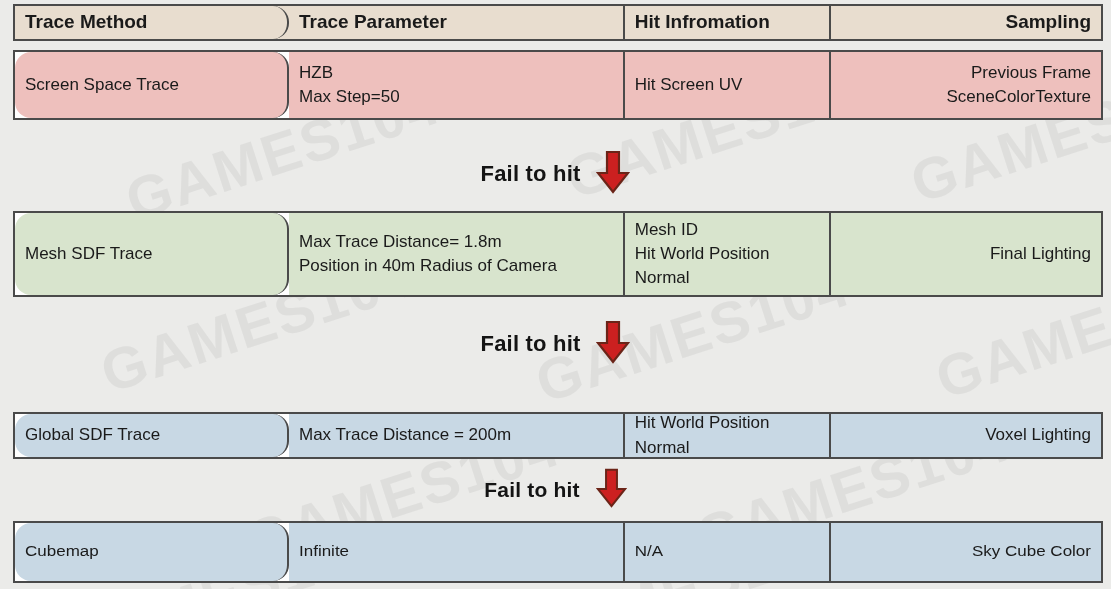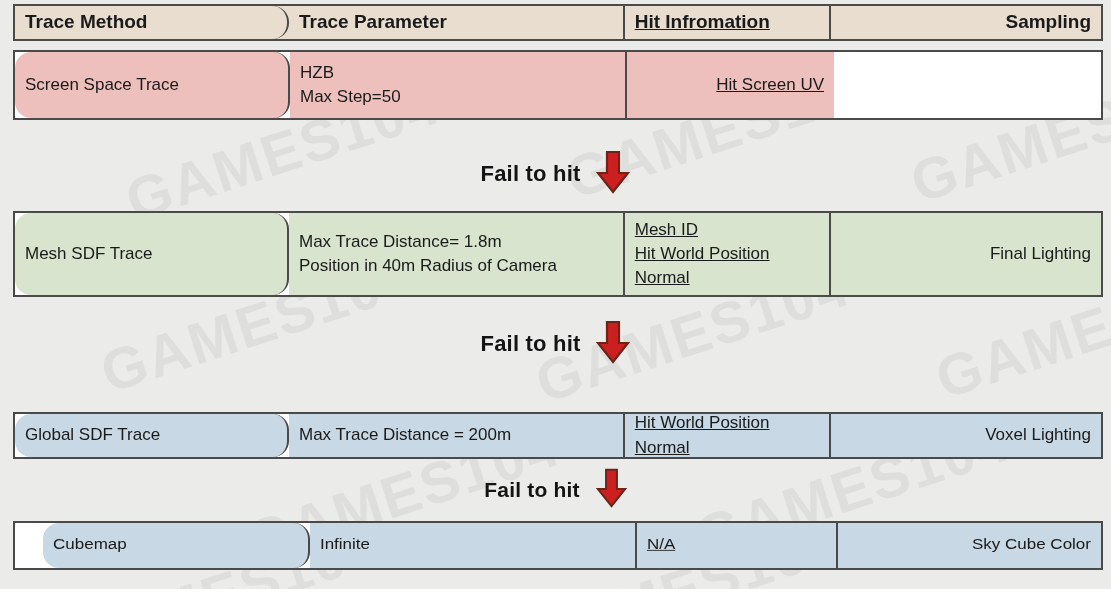--- a/index.html
+++ b/index.html
@@ -72,21 +72,21 @@
     line-height: 1.42;
     overflow: hidden;
   }
   .cell:last-child { border-right: none; text-align: right; }
   .cell .lines { width: 100%; }
   .cell .lines div { white-space: nowrap; }
 
   
   .col-1 { width: 275px; border-radius: 16px; }
   .col-2 { width: 337px; justify-content: center; }
-  .col-3 { width: 207px; text-decoration: underline; }
+  .col-3 { width: 207px; }
   .col-4 { width: 271px; }
 
   
   #header-row {
     top: 4px;
     height: 37px;
     background: #e8ddcf;
   }
   #header-row .cell {
     font-weight: 700;
@@ -108,22 +108,21 @@
   #row-mesh-sdf .cell { background: #d8e4cd; }
 
   #row-global-sdf {
     top: 412px;
     height: 47px;
   }
   #row-global-sdf .cell { background: #c8d8e4; }
 
   #row-cubemap {
     top: 521px;
-    height: 49px;
-    padding-left: 28px;
+    height: 62px;
   }
   #row-cubemap .cell {
     background: #c8d8e4;
     font-size: 17px;
   }
   
   #row-cubemap .cell .lines div {
     transform: scaleY(0.82);
     transform-origin: left center;
   }
@@ -203,20 +202,26 @@
       <div class="lines">
         <div>HZB</div>
         <div>Max Step=50</div>
       </div>
     </div>
     <div class="cell col-3">
       <div class="lines">
         <div>Hit Screen UV</div>
       </div>
     </div>
+    <div class="cell col-4">
+      <div class="lines">
+        <div>Previous Frame</div>
+        <div>SceneColorTexture</div>
+      </div>
+    </div>
   </div>
 
   <div class="fail-connector" id="connector-1">
     <span class="fail-label">Fail to hit</span>
     <span class="down-arrow">
       <svg width="34" height="44" viewBox="0 0 34 44" aria-hidden="true">
         <path d="M11 2 H23 V23 H32 L17 42 L2 23 H11 Z" fill="#cc2020" stroke="#6b2418" stroke-width="2.2" stroke-linejoin="miter"></path>
       </svg>
     </span>
   </div>

